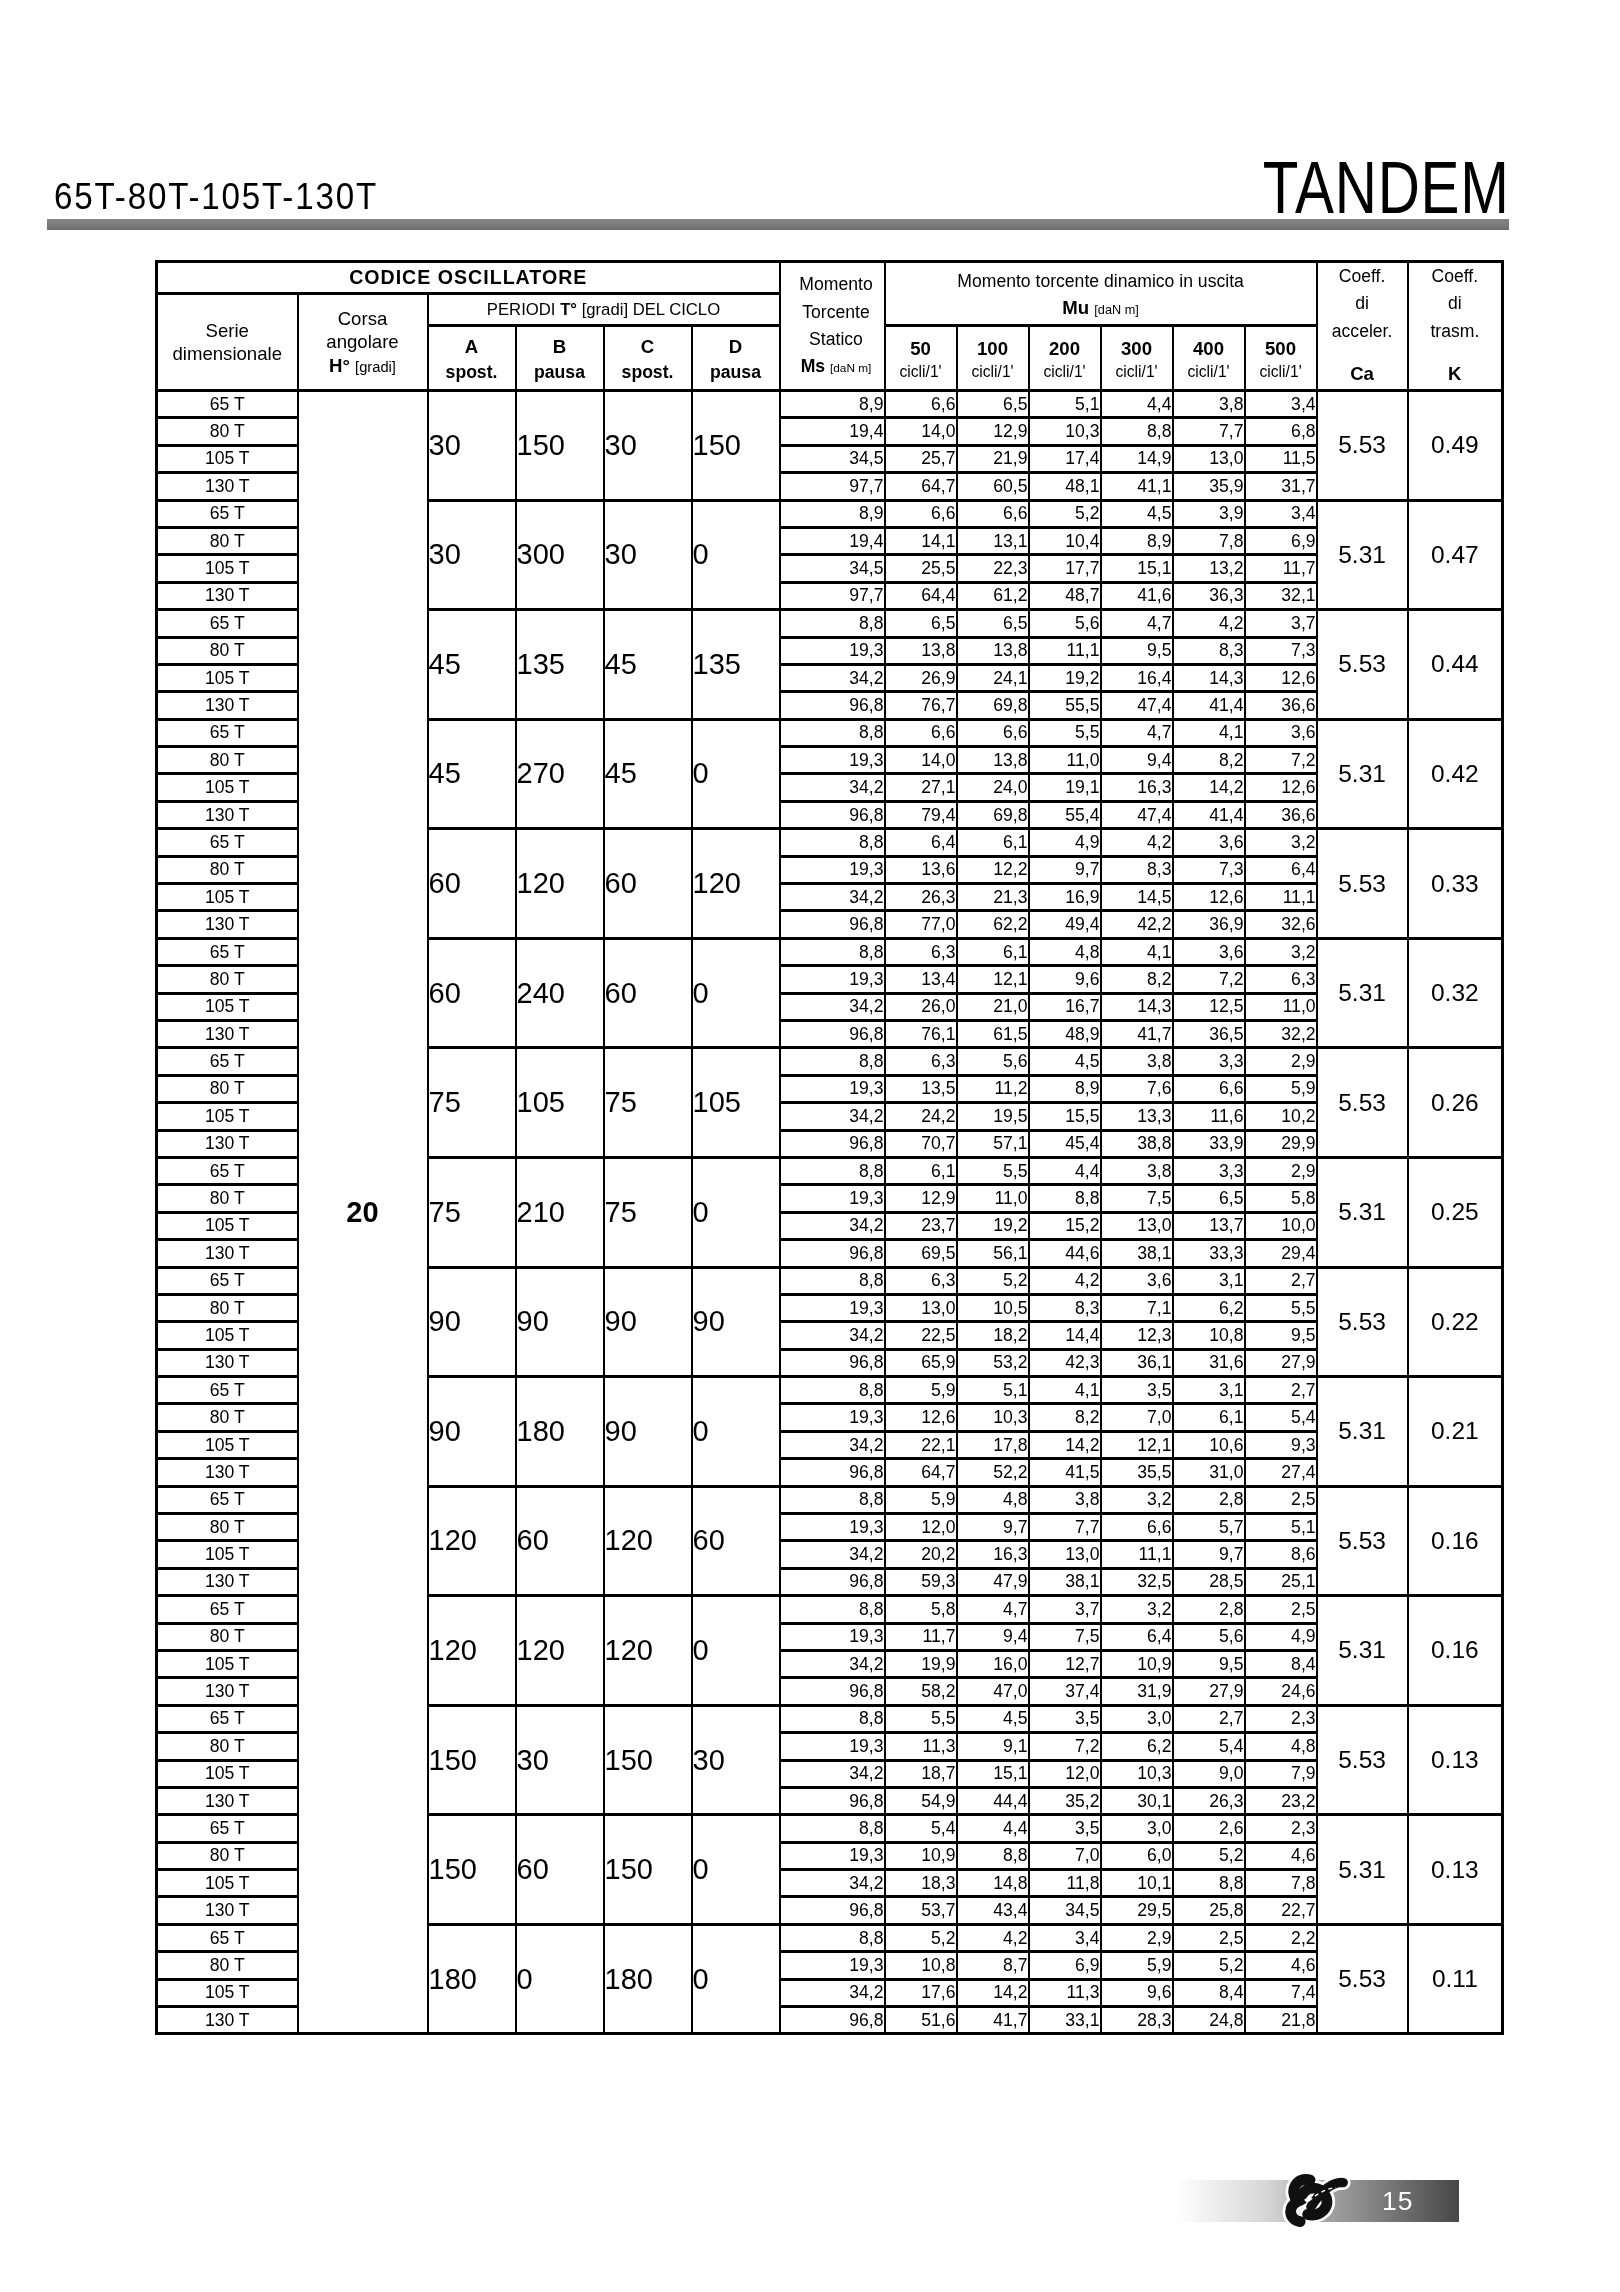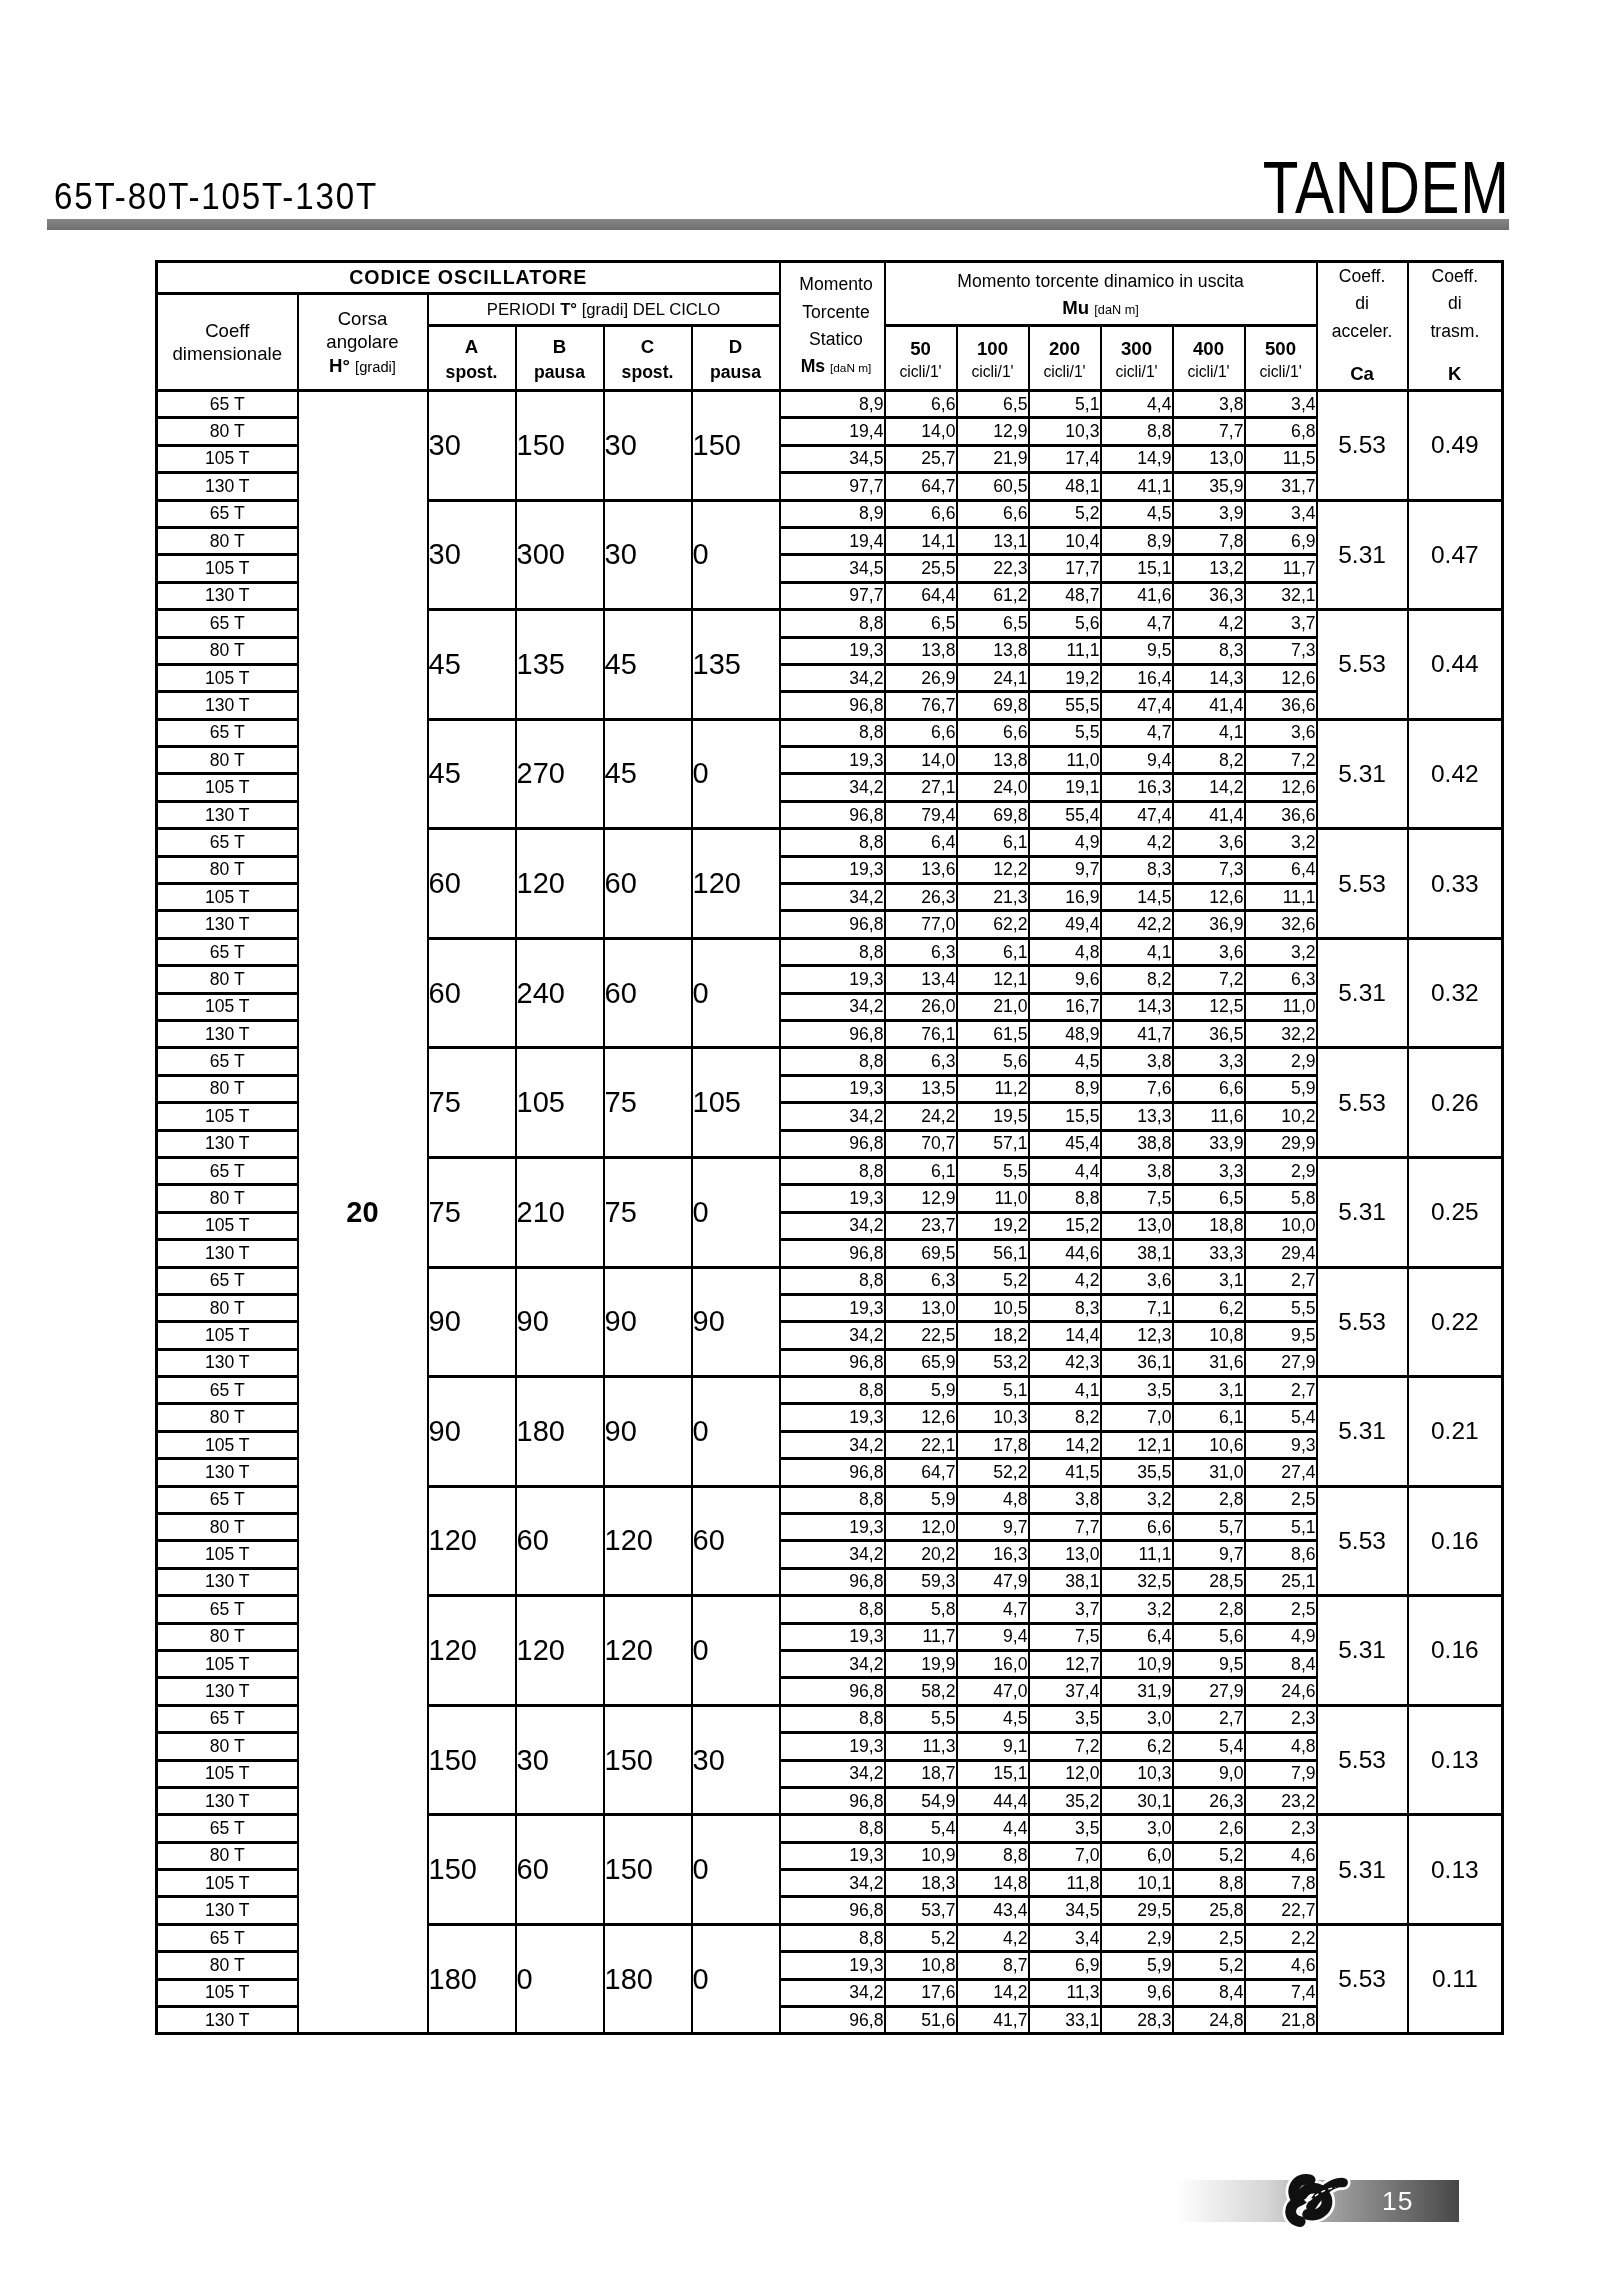--- a/index.html
+++ b/index.html
@@ -120,21 +120,21 @@
           </th>
           <th class="th-block th-coef sep-l" rowspan="3">
             <span class="hline">Coeff.</span>
             <span class="hline">di</span>
             <span class="hline">trasm.</span>
             <span class="hline sym">K</span>
           </th>
         </tr>
         <tr class="h-r2">
           <th class="th-block" rowspan="2">
-            <span class="hline">Coeff</span>
+            <span class="hline">Serie</span>
             <span class="hline">dimensionale</span>
           </th>
           <th class="th-block" rowspan="2">
             <span class="hline">Corsa</span>
             <span class="hline">angolare</span>
             <span class="hline"><span class="sym">H°</span>&nbsp;<span class="unit" style="font-size:14.7px">[gradi]</span></span>
           </th>
           <th class="th-periodi" colspan="4">
             <span>PERIODI</span>
             <span class="sym">T°</span>
@@ -534,21 +534,21 @@
             <td class="cell-num">6,5</td>
             <td class="cell-num">5,8</td>
           </tr>
           <tr>
             <td class="cell-serie">105 T</td>
             <td class="cell-num sep-l">34,2</td>
             <td class="cell-num sep-l">23,7</td>
             <td class="cell-num">19,2</td>
             <td class="cell-num">15,2</td>
             <td class="cell-num">13,0</td>
-            <td class="cell-num">18,8</td>
+            <td class="cell-num">13,7</td>
             <td class="cell-num">10,0</td>
           </tr>
           <tr>
             <td class="cell-serie">130 T</td>
             <td class="cell-num sep-l">96,8</td>
             <td class="cell-num sep-l">69,5</td>
             <td class="cell-num">56,1</td>
             <td class="cell-num">44,6</td>
             <td class="cell-num">38,1</td>
             <td class="cell-num">33,3</td>

